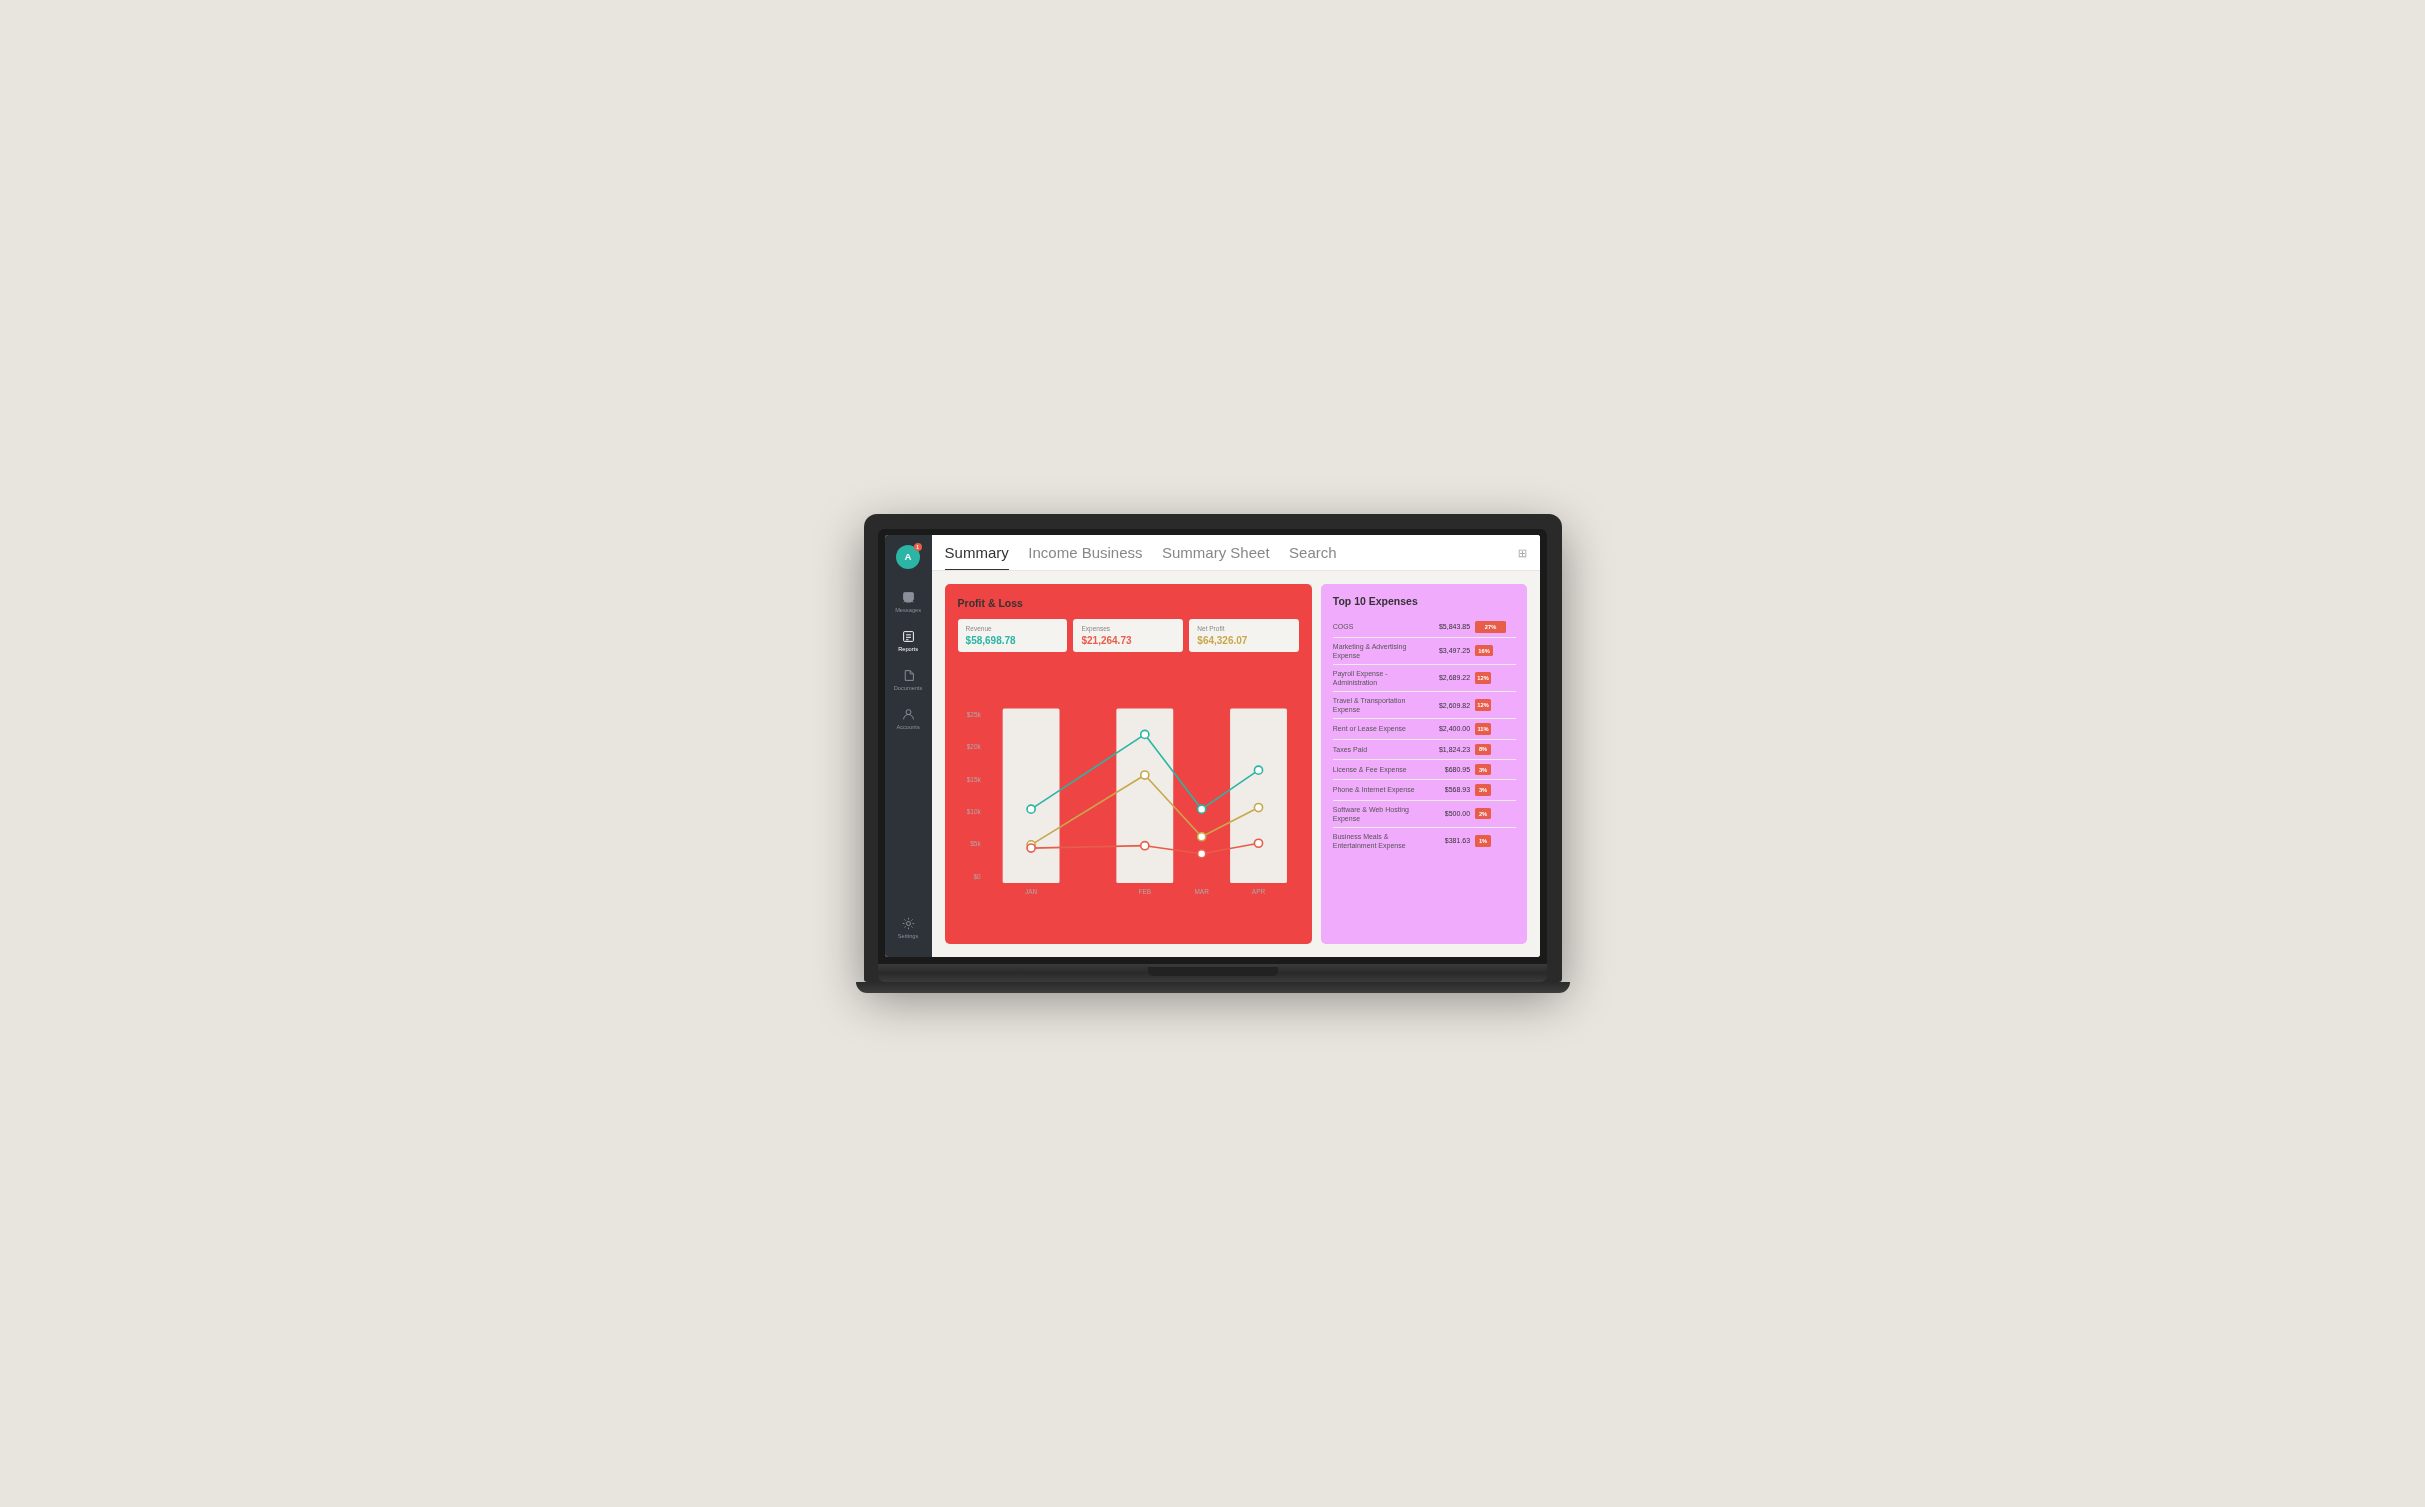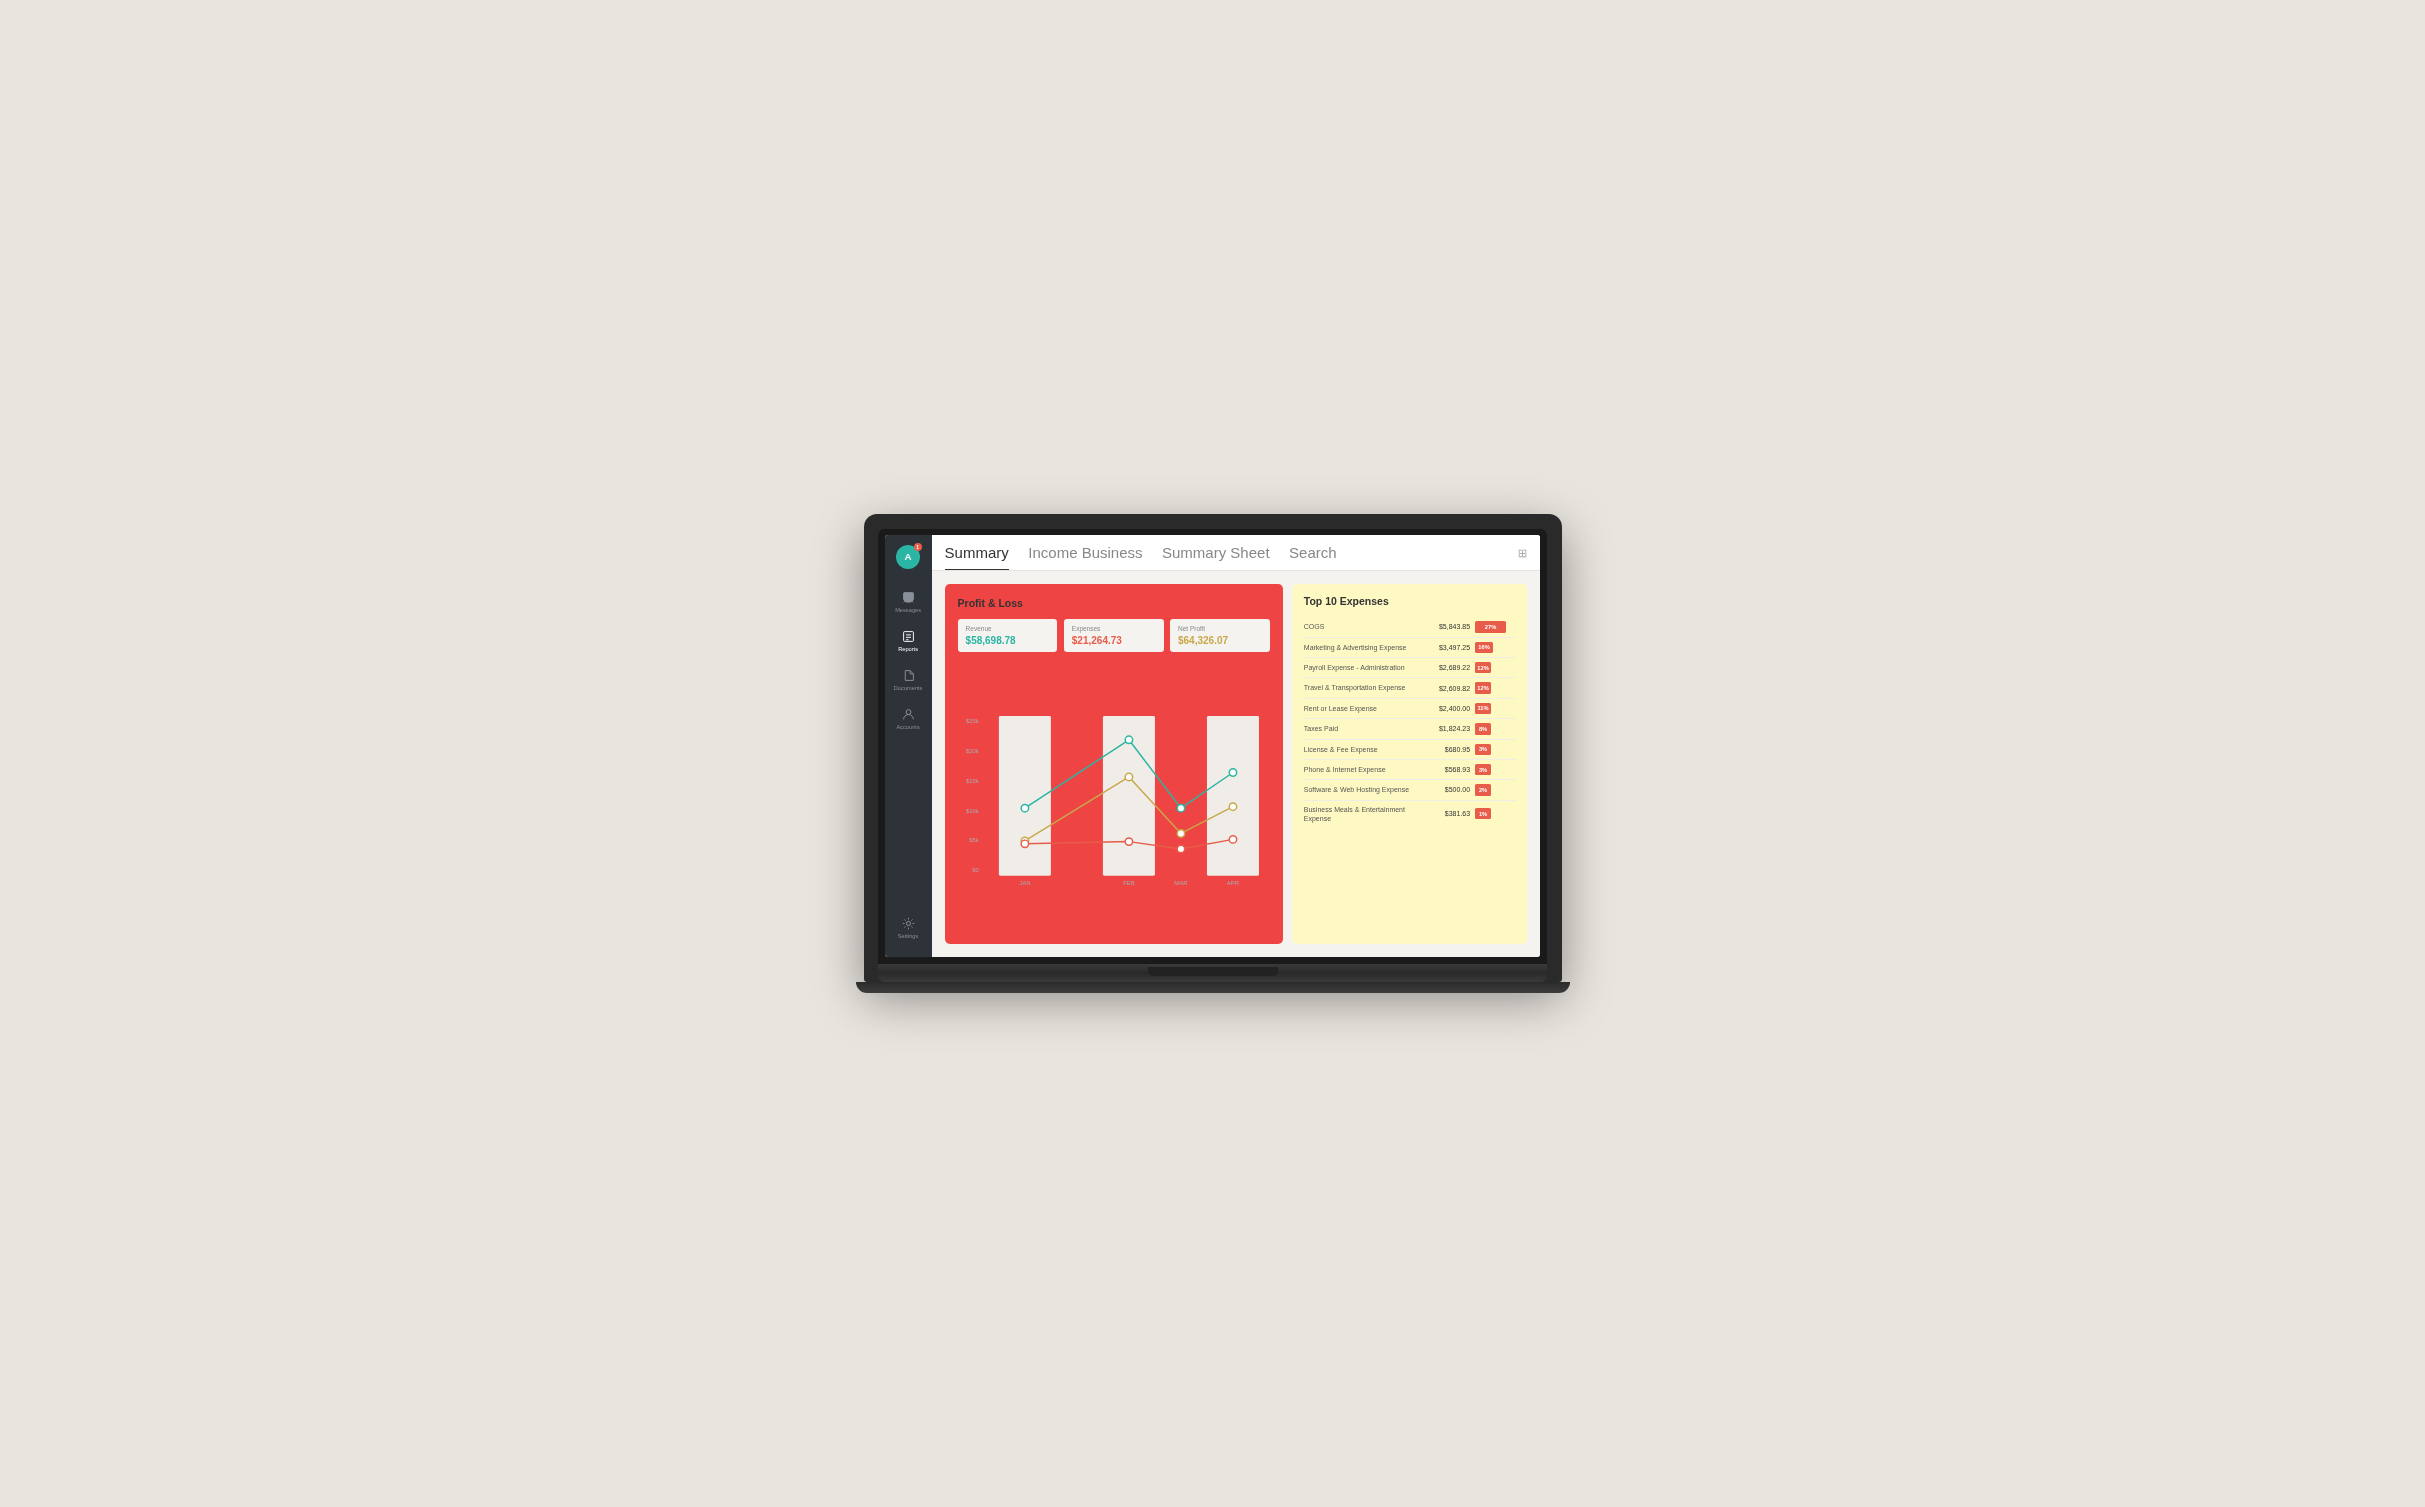--- a/index.html
+++ b/index.html
@@ -216,22 +216,22 @@
       flex: 1;
       position: relative;
     }
     .chart-svg {
       width: 100%;
       height: 100%;
     }
 
     
     .expenses-panel {
-      width: 235px;
-      background: #fef9c3;
+      width: 206px;
+      background: #f0abfc;
       border-radius: 4.9px;
       padding: 11.4px;
       display: flex;
       flex-direction: column;
       overflow-y: auto;
     }
     .expense-row {
       display: flex;
       align-items: center;
       padding: 4px 0;

